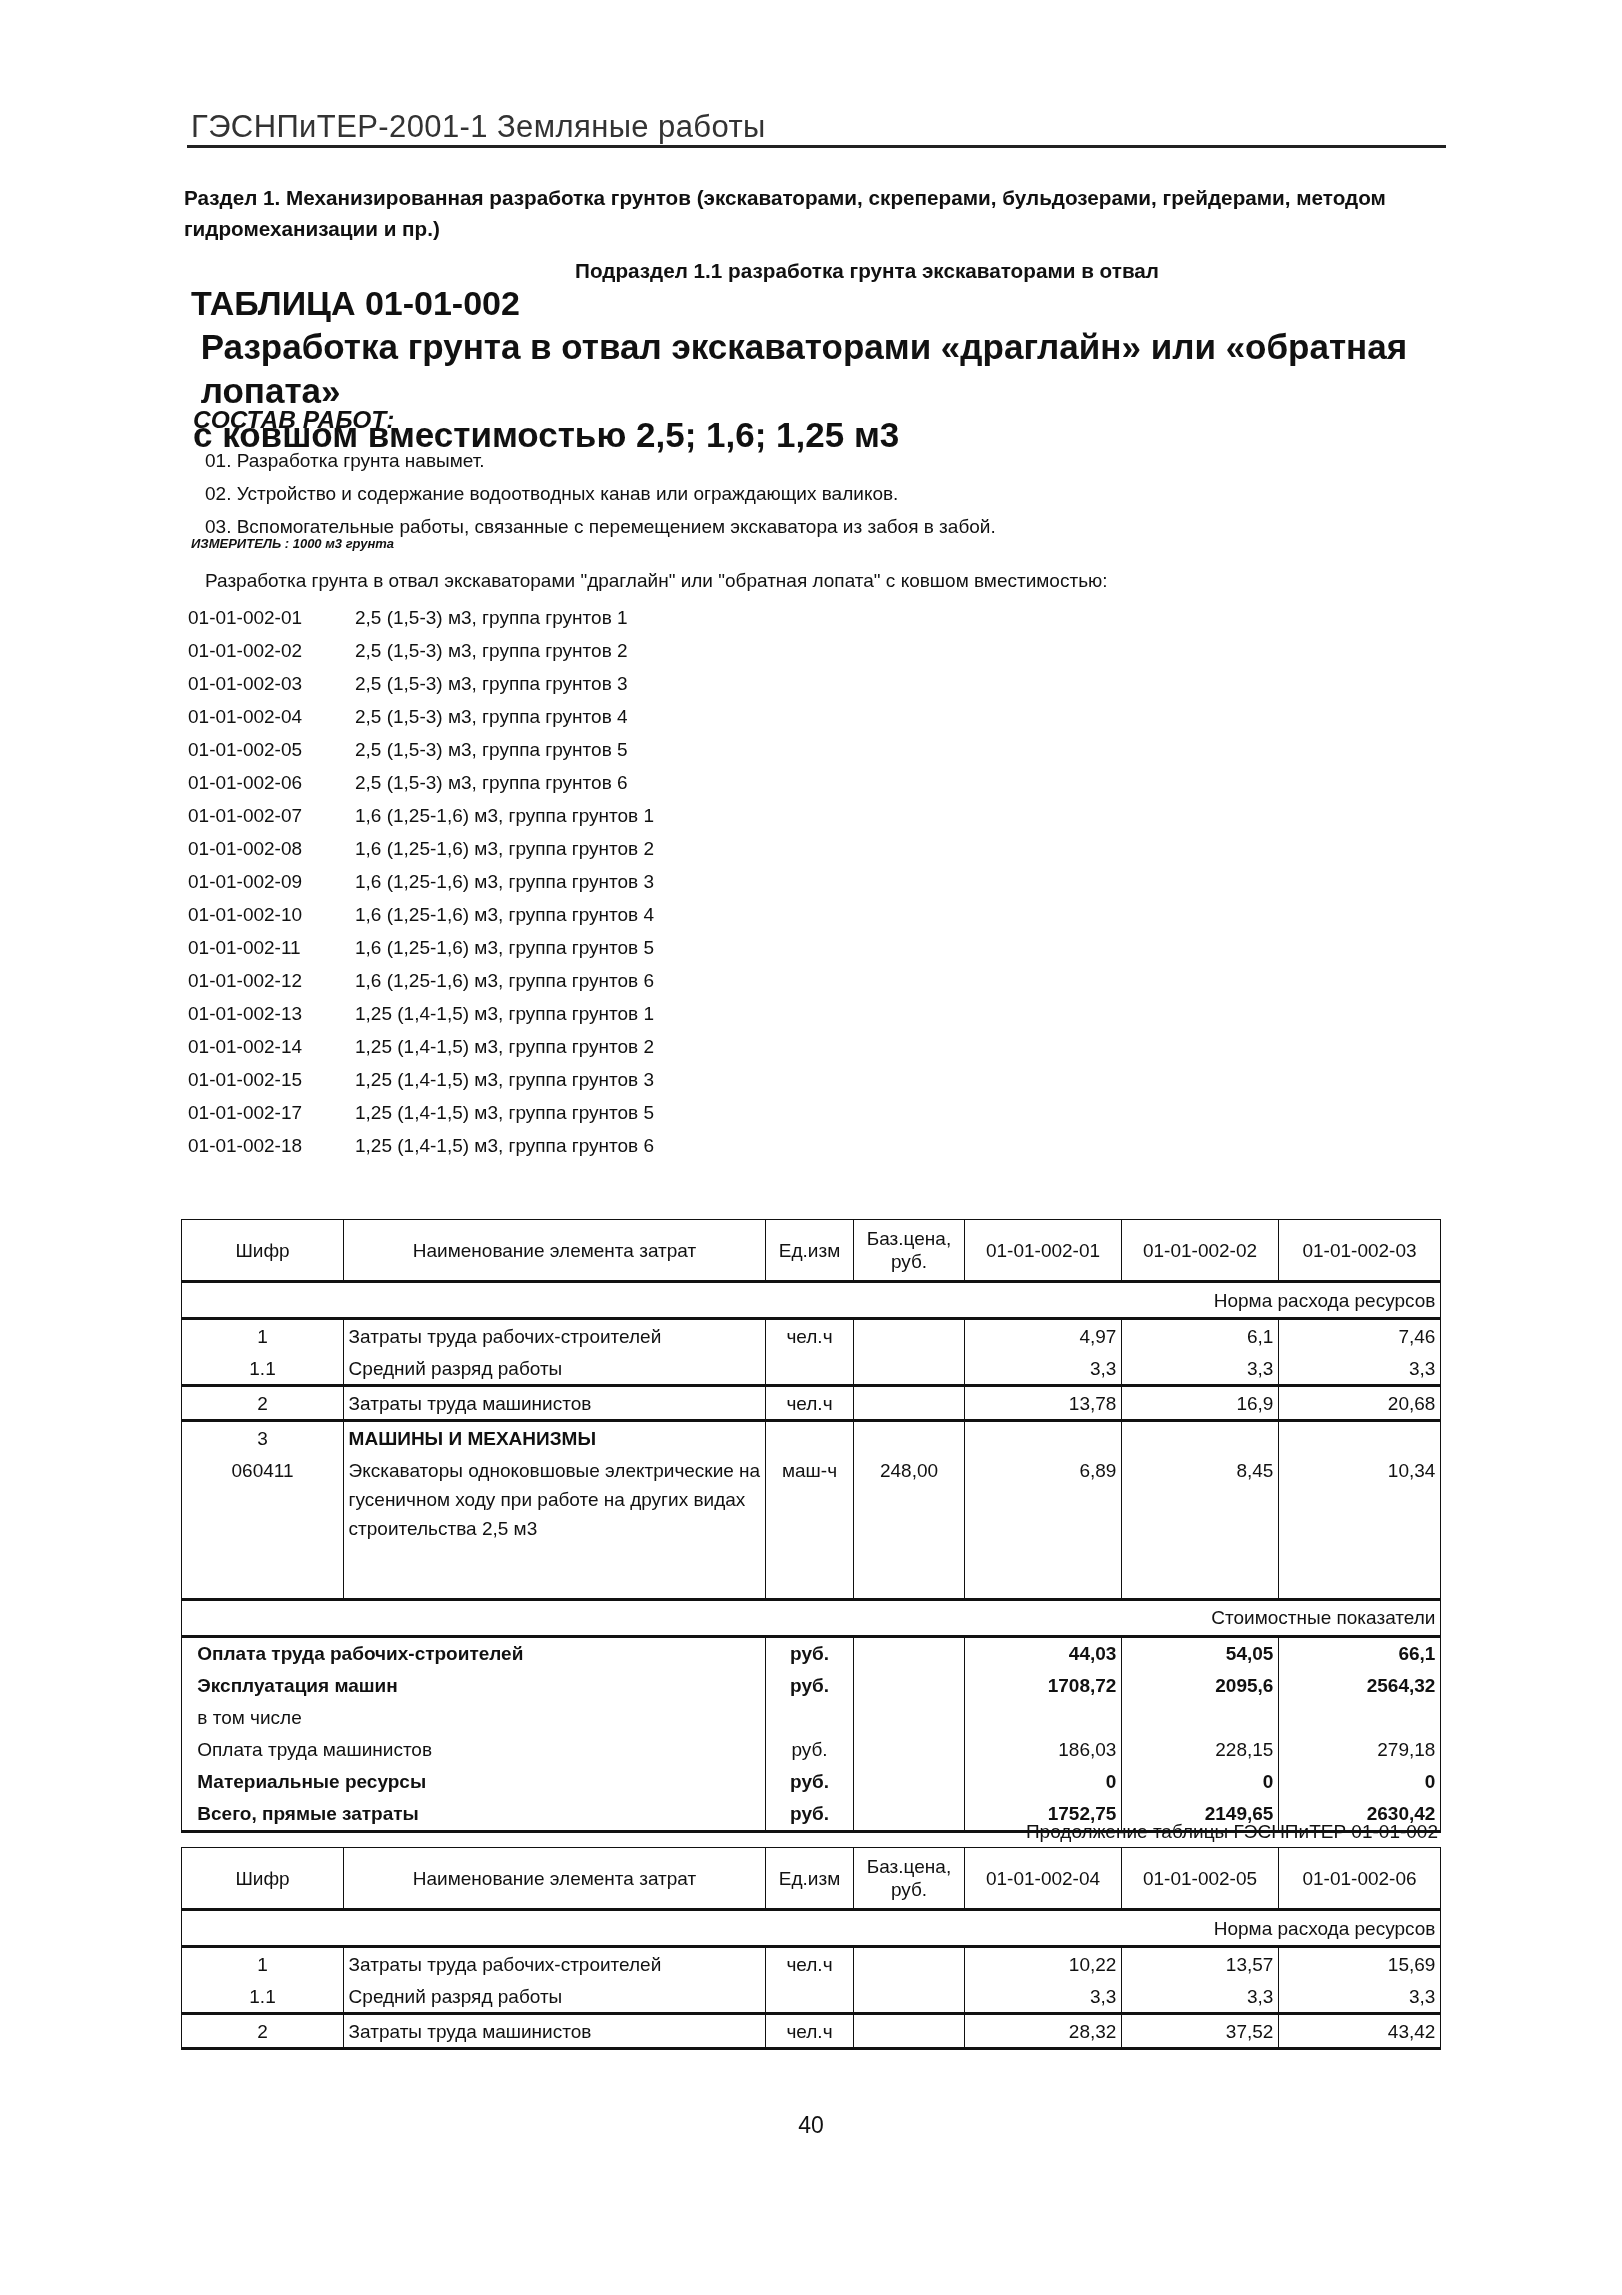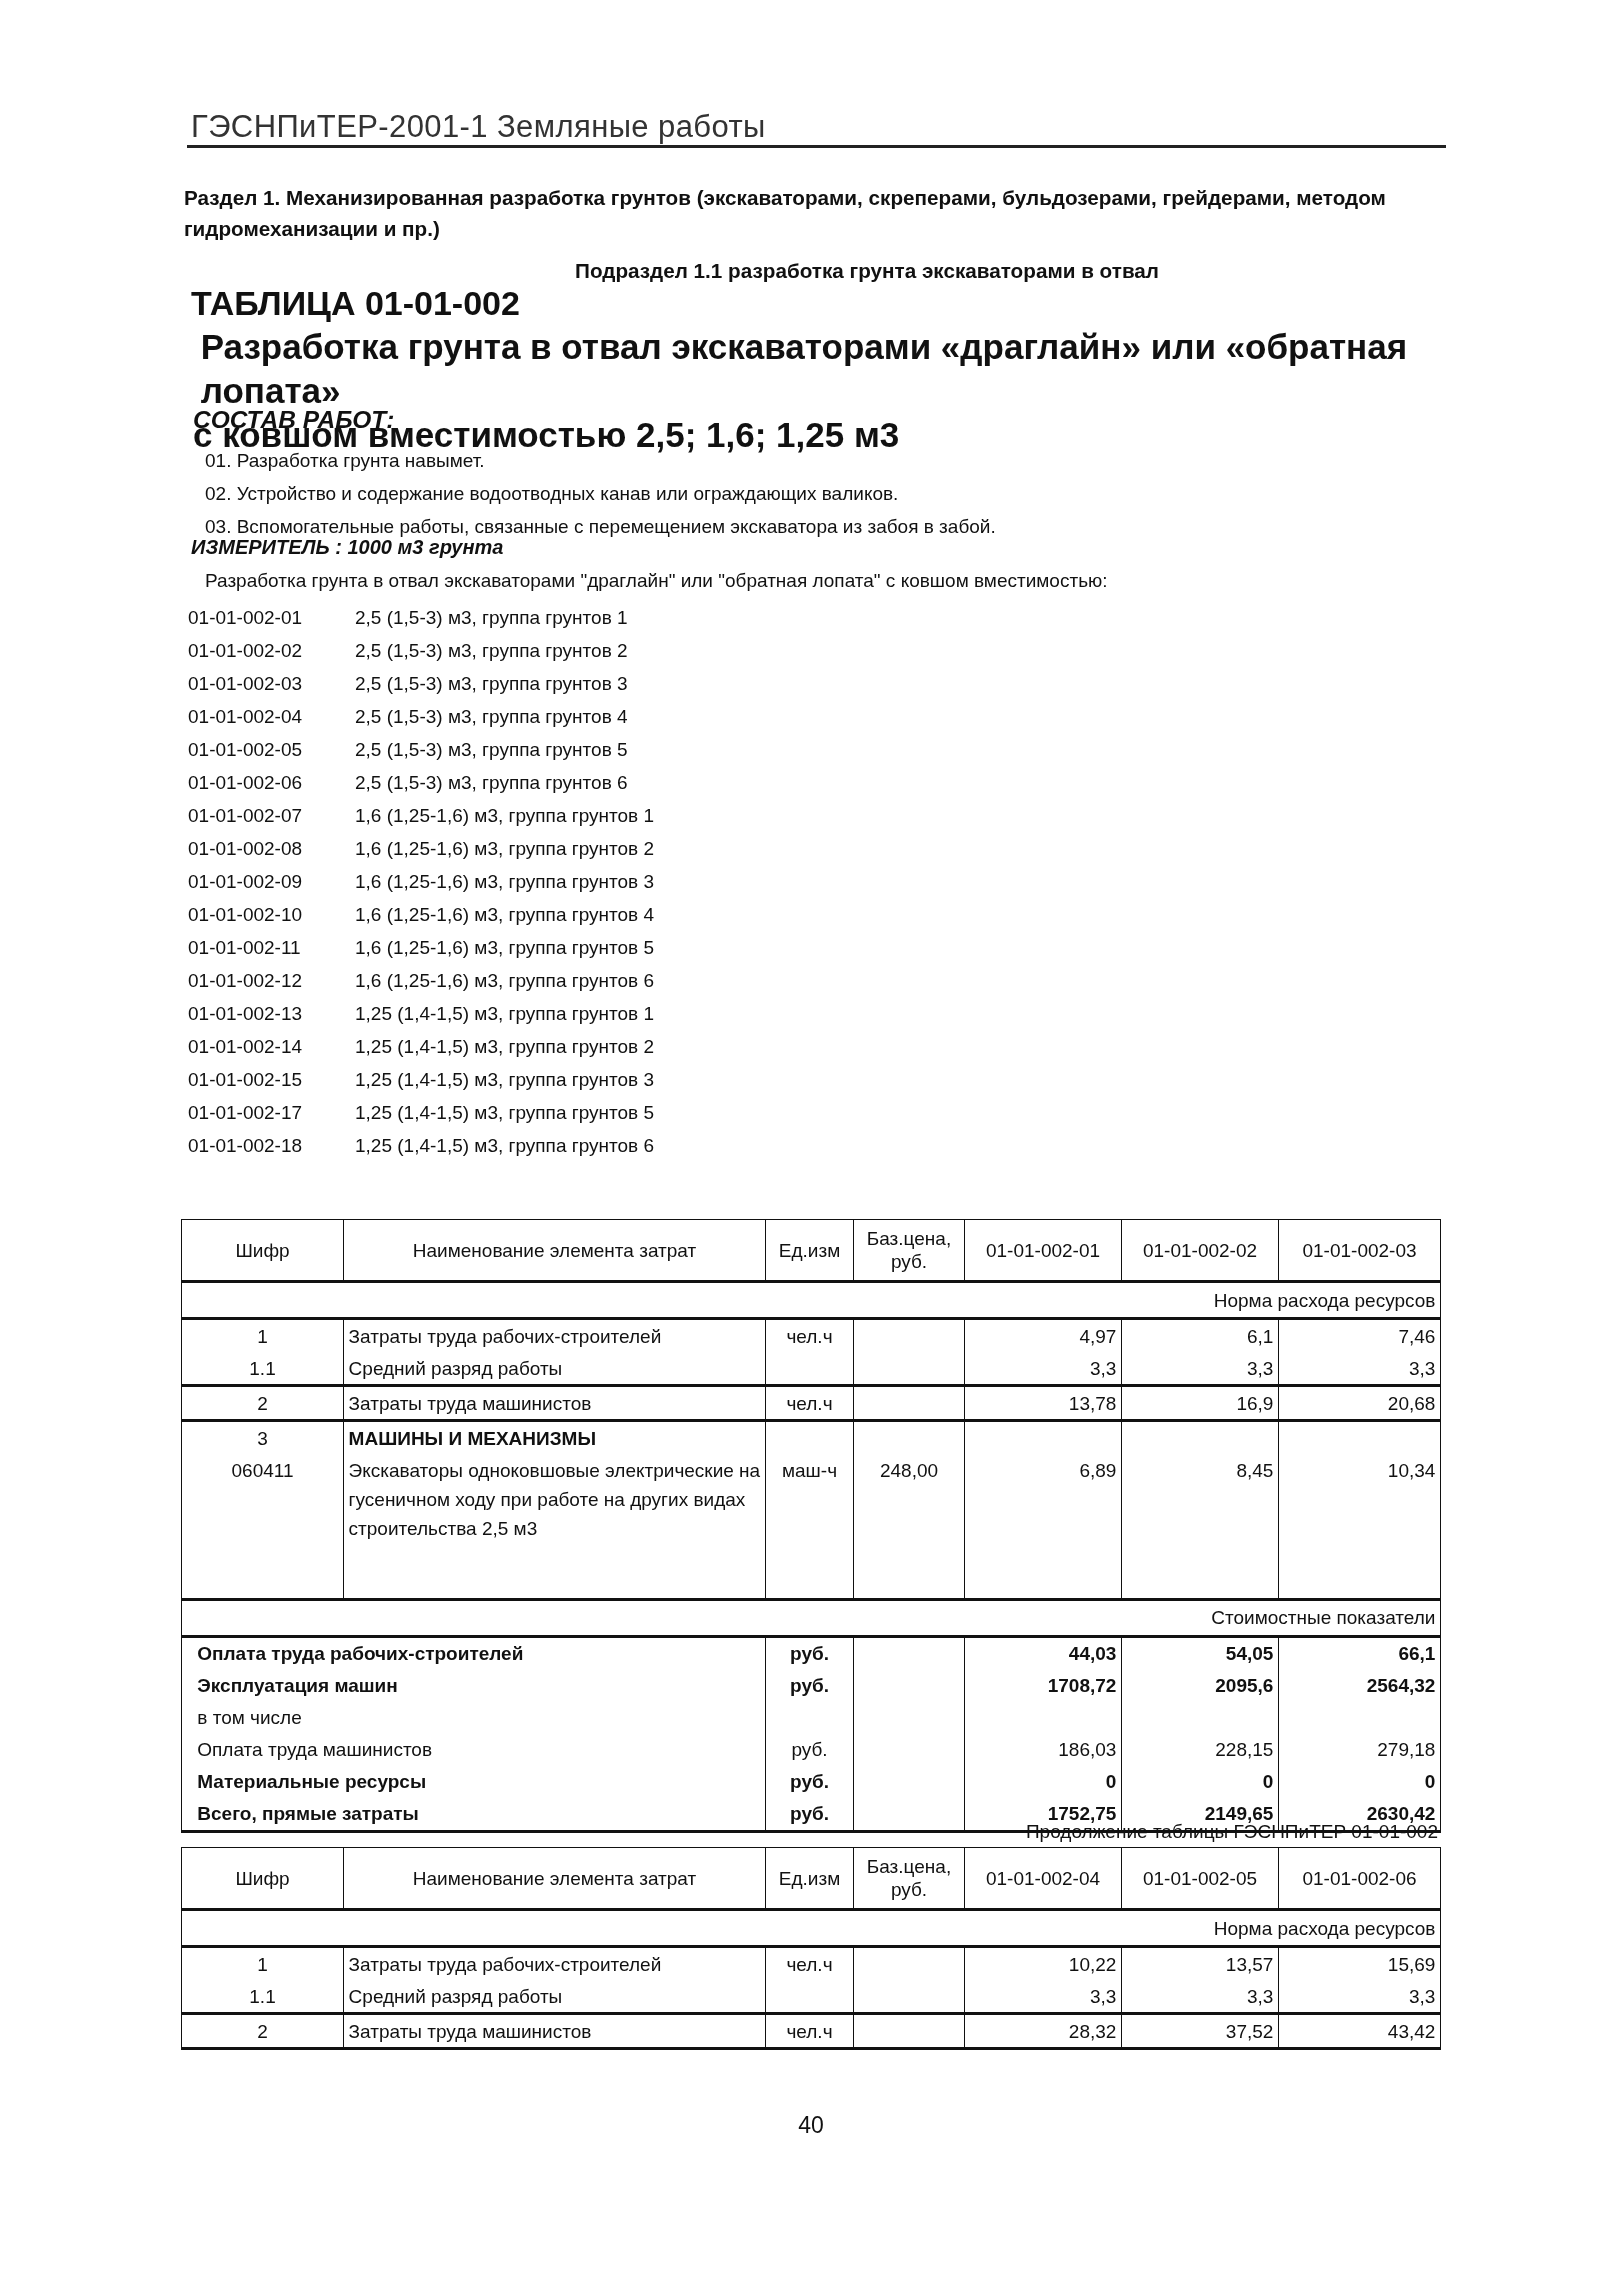--- a/index.html
+++ b/index.html
@@ -7,21 +7,21 @@
   .abs { position:absolute; }
   .running-header { left:191px; top:109px; font-size:31px; color:#333; letter-spacing:0.4px; }
   .header-rule { left:187px; top:145px; width:1259px; height:3.1px; background:#222; }
   .section-title { left:184px; top:182px; width:1274px; text-align:left; font-weight:bold; font-size:20.7px; line-height:31px; }
   .subsection-title { left:184px; top:243px; width:1274px; text-align:center; font-weight:bold; font-size:20.7px; padding-left:92px; box-sizing:border-box;margin-top:16px; }
   .table-code { left:191px; top:272px; font-weight:bold; font-size:34px;margin-top:12px; }
   .main-title { left:193px; top:325px; font-weight:bold; font-size:35px; line-height:44px; width:1270px; }
   .main-title .l1 { padding-left:7.7px; }
   .works-title { left:193px; top:406px; font-weight:bold; font-style:italic; font-size:24.5px; }
   .works-list { left:205px; top:444px; font-size:19px; line-height:33px; }
-  .measure { left:191px; top:536px; font-weight:bold; font-style:italic; font-size:20px; }
+  .measure { left:191px; top:536px; font-weight:bold; font-style:italic; font-size:13px; }
   .intro { left:205px; top:570px; font-size:19px; }
   .variants { left:188px; top:601px; font-size:19px; line-height:33px; }
   .variants .row { display:flex; }
   .variants .code { width:167px; }
   table.res { position:absolute; border-collapse:collapse; font-size:19px; table-layout:fixed; }
   table.res td { border:1.5px solid #111; padding:1.5px 4.6px; vertical-align:top; line-height:29px; }
   table.res td.num { text-align:right; }
   table.res td.ctr { text-align:center; }
   table.res tr.head td { vertical-align:middle; text-align:center; height:57px; line-height:23px; }
   table.res tr.band td { text-align:right; border-top:3.1px solid #111; border-bottom:3.1px solid #111; line-height:31px; }

